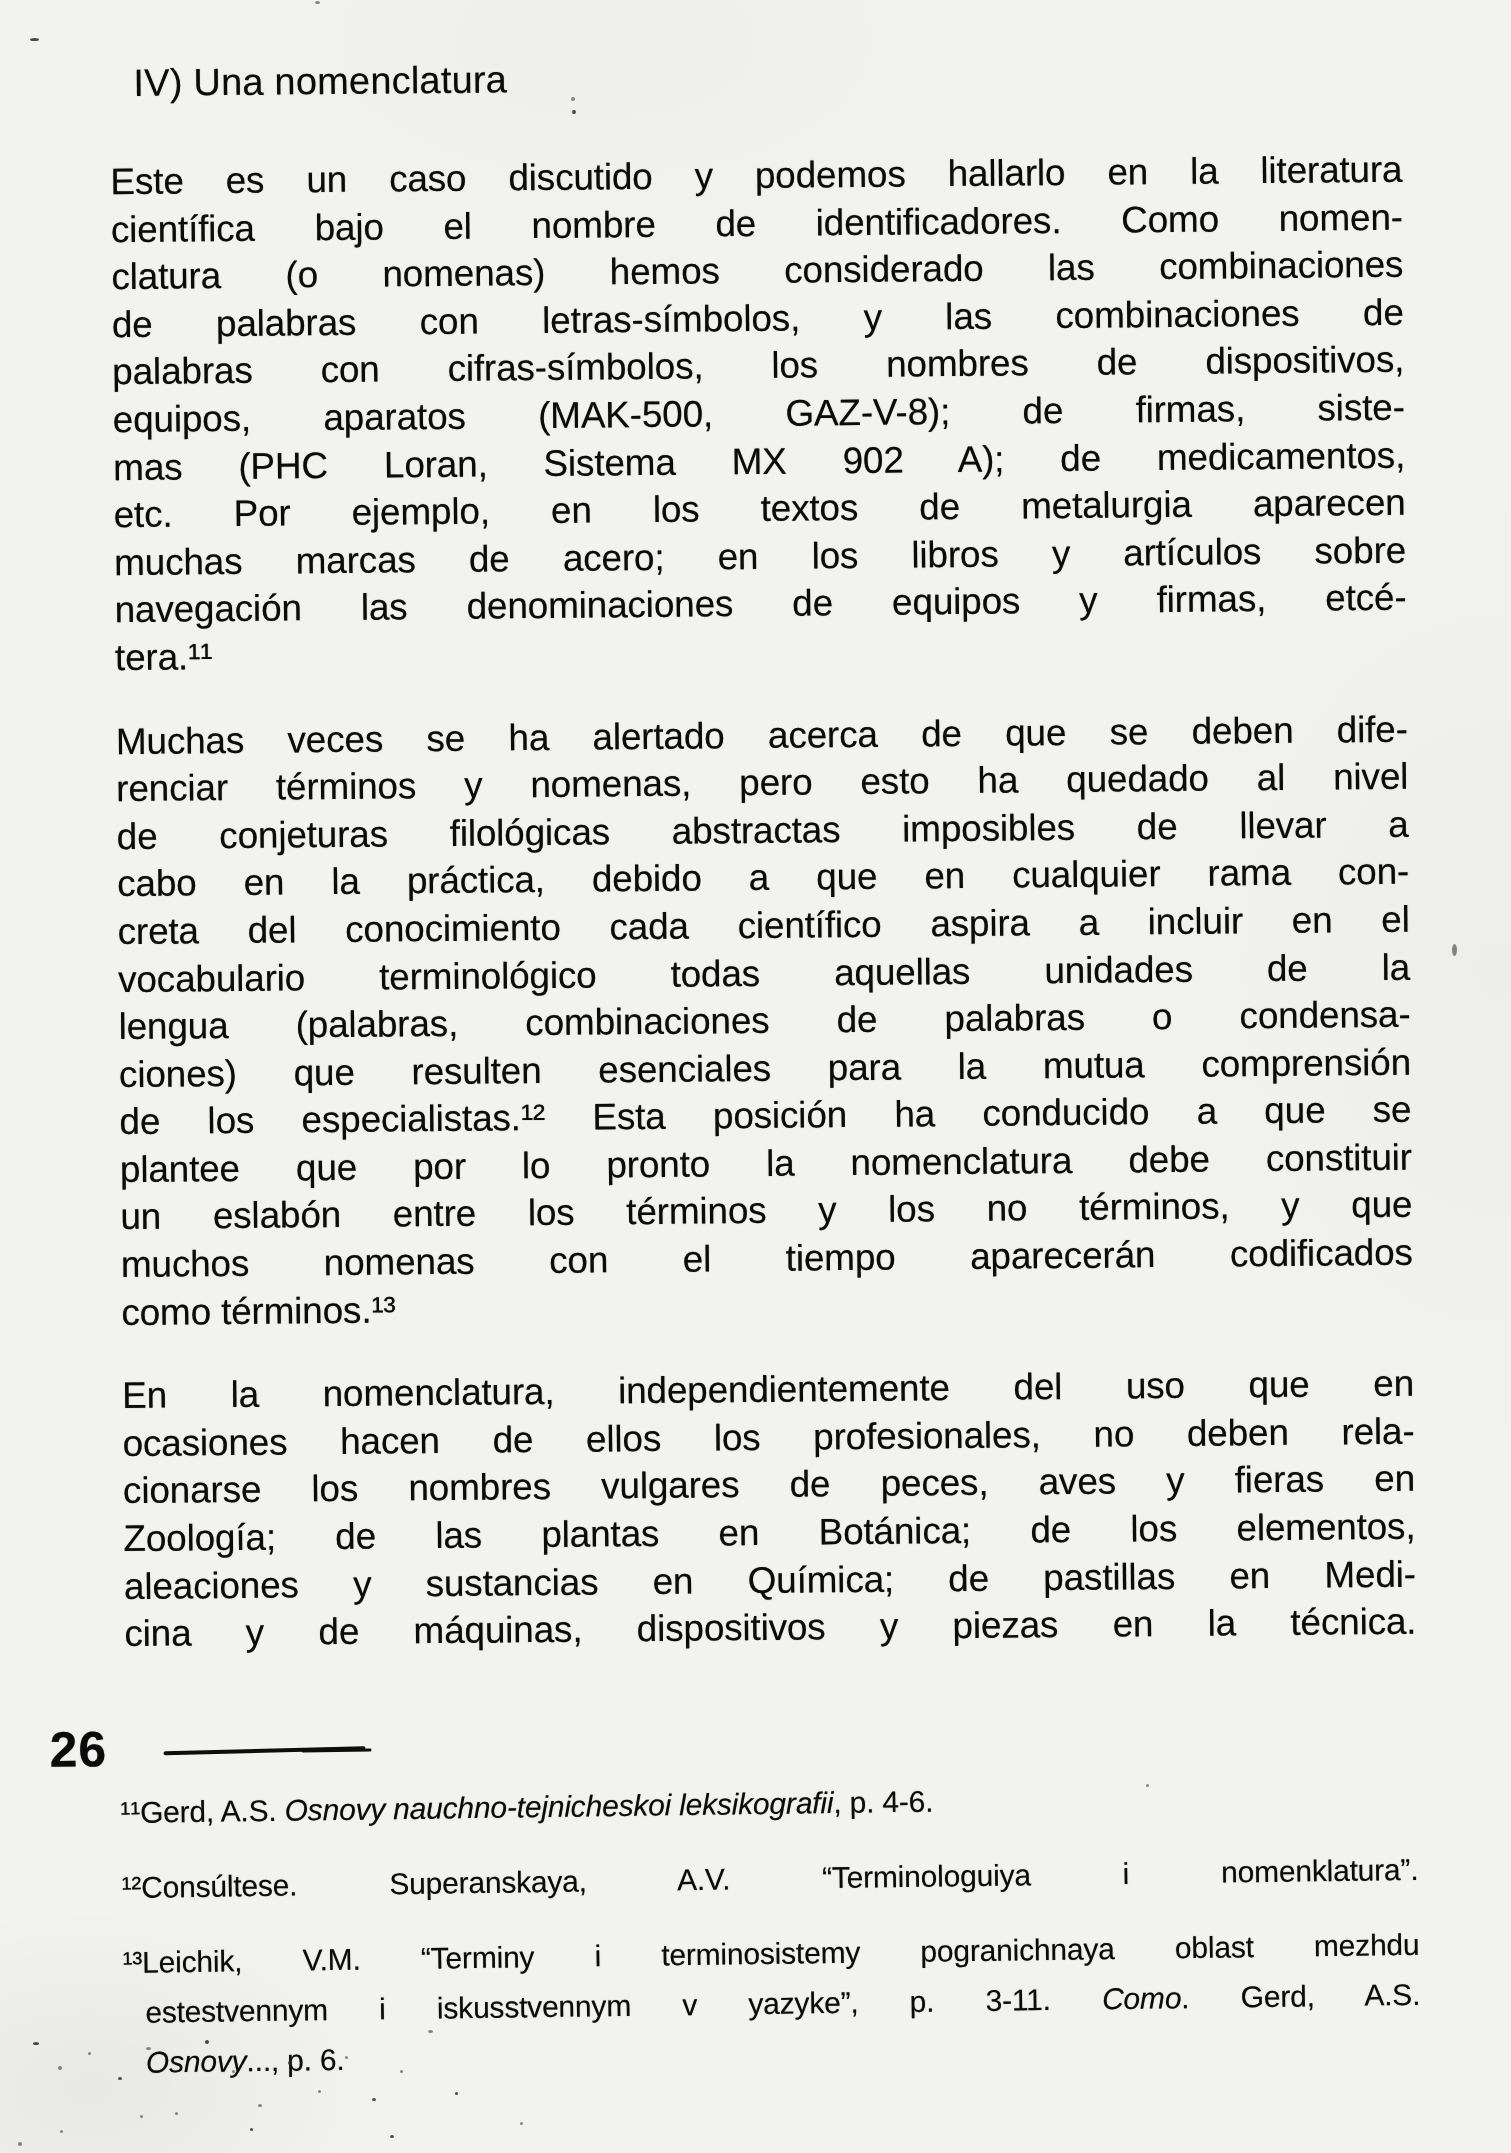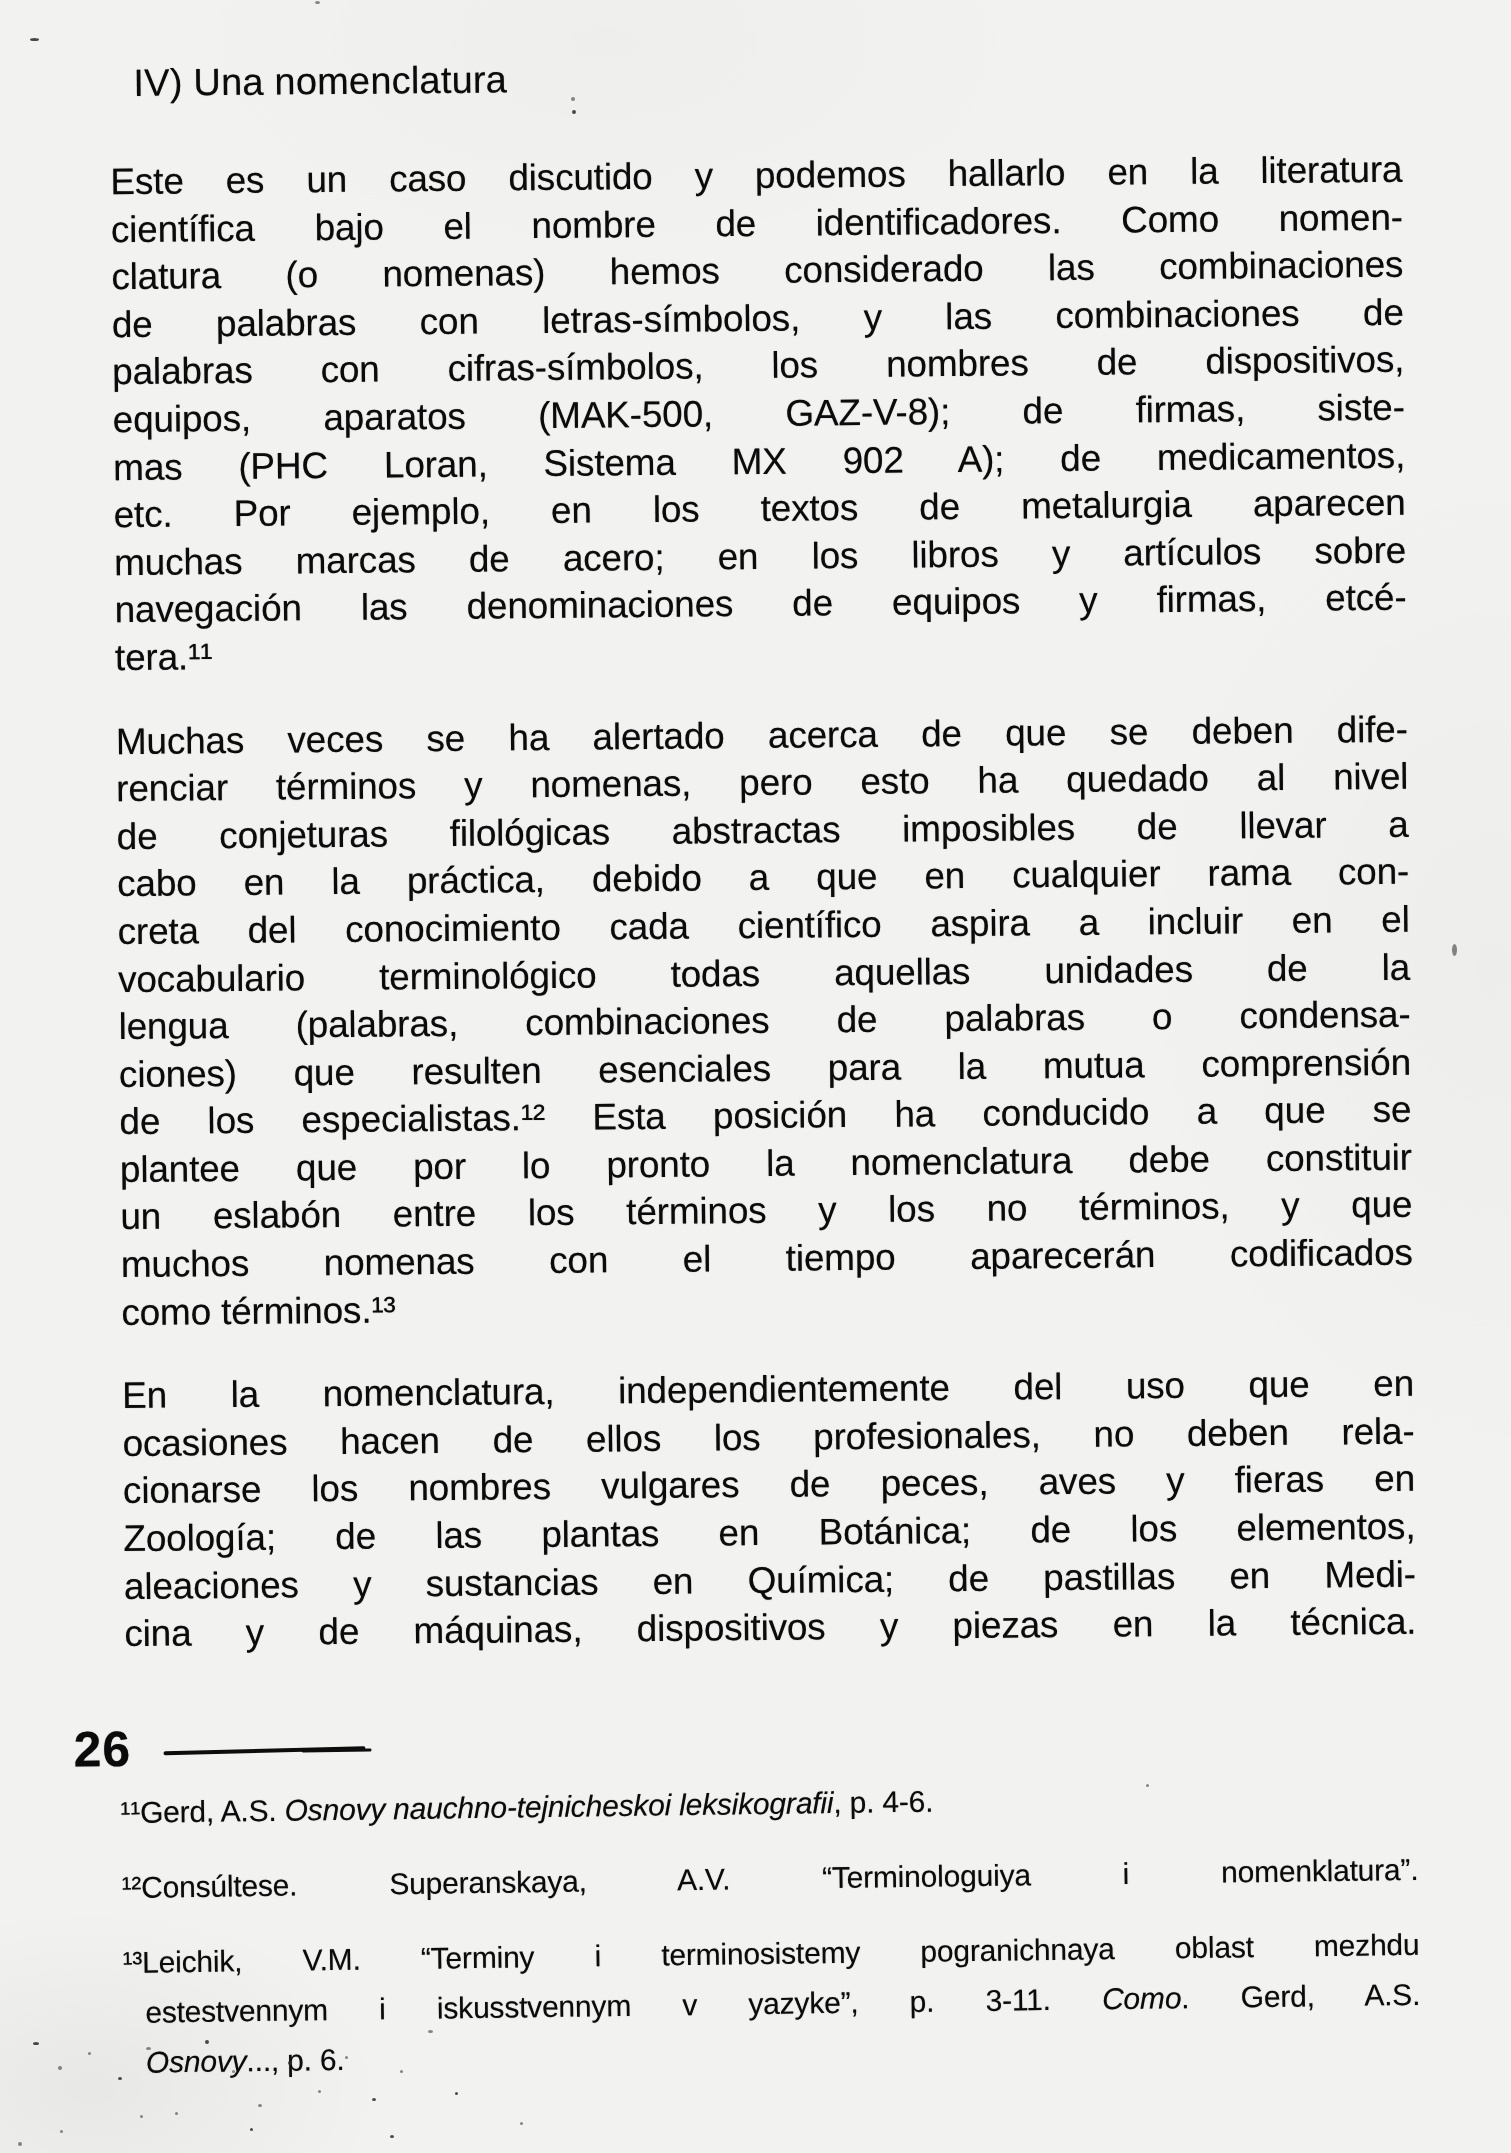--- a/index.html
+++ b/index.html
@@ -21,21 +21,21 @@
   }
   .body-text{position:absolute;left:118px;top:152px;width:1292px;}
   .paragraph{margin:0 0 36px 0;}
   .line{
     font-size:37px;line-height:47.6px;letter-spacing:-0.2px;
     text-align:justify;text-align-last:justify;
   }
   .line.last{text-align-last:left;}
   .pageno{
     position:absolute;left:42px;top:1714px;
-    font-size:50px;font-weight:700;letter-spacing:1px;margin-left:24px;
+    font-size:50px;font-weight:700;letter-spacing:1px;
   }
   .fn-rule{position:absolute;left:156px;top:1744px;width:202px;height:4px;
     background:#0d0d0d;border-radius:2px;transform:rotate(-0.9deg);}
   .fn-rule::after{content:"";position:absolute;left:138px;top:2px;width:70px;height:3px;
     background:#0d0d0d;border-radius:2px;transform:rotate(0.6deg);}
   .footnotes{position:absolute;left:113px;top:1779px;width:1297px;transform:rotate(-0.25deg);}
   .footnote{margin:0 0 25px 0;}
   .fline{font-size:30px;line-height:50px;letter-spacing:-0.2px;}
   .fline.just{text-align:justify;text-align-last:justify;}
   .fline.indent{margin-left:22px;}

